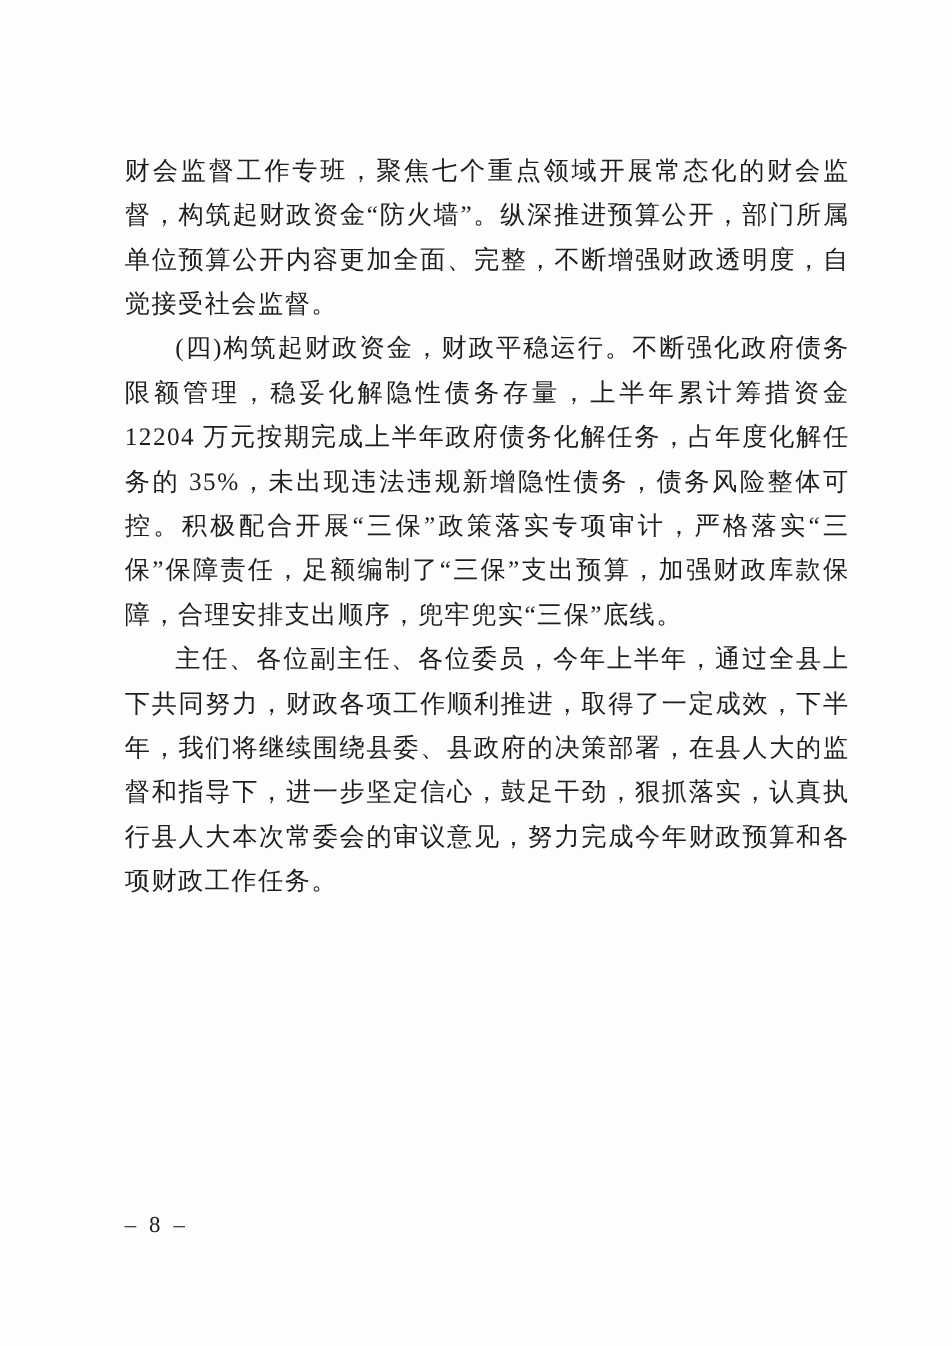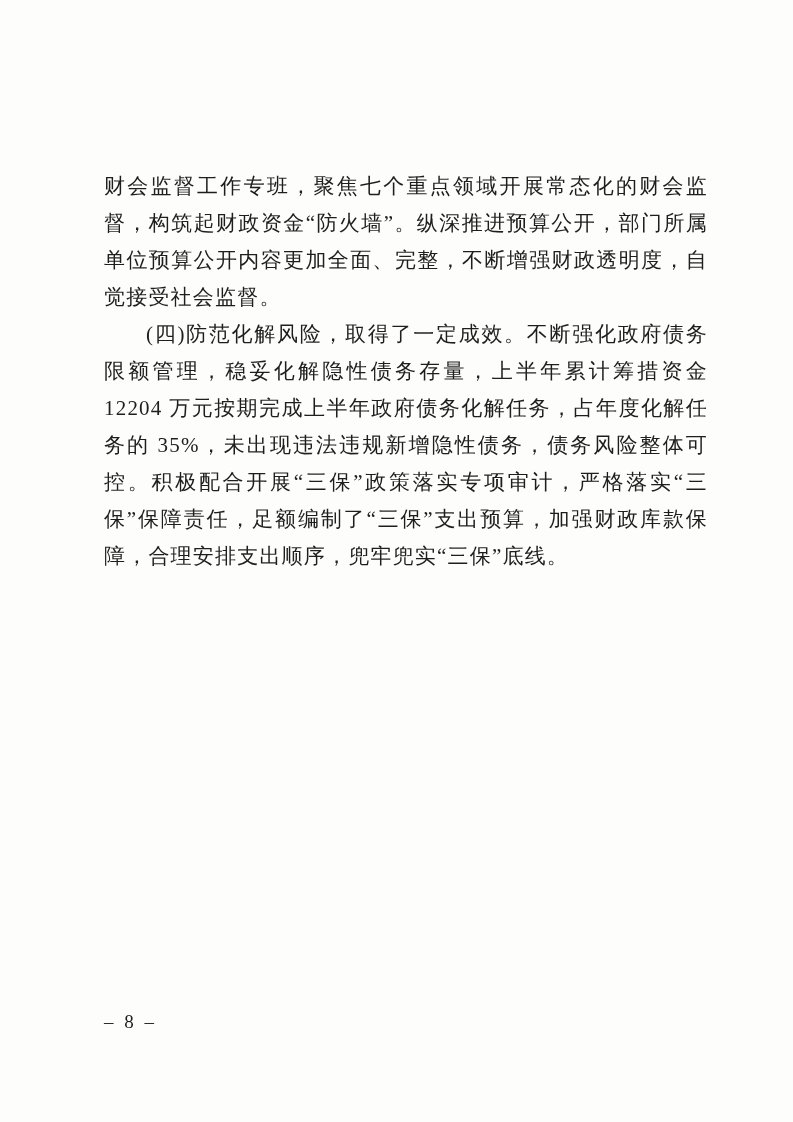--- a/index.html
+++ b/index.html
@@ -19,21 +19,20 @@
   .content {
     position: absolute;
     left: 104px;
     top: 124px;
     width: 604px;
     font-size: 21px;
     line-height: 37px;
     letter-spacing: 1.2px;
     text-align: justify;
     text-justify: inter-ideograph;
-    margin-top: 44px;
   }
   .content p {
     margin: 0;
     padding: 0;
   }
   .content p.indent {
     text-indent: 2em;
   }
   .section-heading {
     
@@ -49,17 +48,18 @@
     color: #1e1e1e;
   }
 </style>
 </head>
 <body>
 
 <div class="page">
   <div class="content">
     <p>财会监督工作专班，聚焦七个重点领域开展常态化的财会监督，构筑起财政资金“防火墙”。纵深推进预算公开，部门所属单位预算公开内容更加全面、完整，不断增强财政透明度，自觉接受社会监督。</p>
     <p class="indent">
-      <span class="section-heading">(四)防范化解风险，取得了一定成效。</span><span>不断强化政府债务限额管理，稳妥化解隐性债务存量，上半年累计筹措资金 12204 万元按期完成上半年政府债务化解任务，占年度化解任务的 35%，未出现违法违规新增隐性债务，债务风险整体可控。积极配合开展“三保”政策落实专项审计，严格落实“三保”保障责任，足额编制了“三保”支出预算，加强财政库款保障，合理安排支出顺序，兜牢兜实“三保”底线。</span>
+      <span class="section-heading">(四)构筑起财政资金，财政平稳运行。</span><span>不断强化政府债务限额管理，稳妥化解隐性债务存量，上半年累计筹措资金 12204 万元按期完成上半年政府债务化解任务，占年度化解任务的 35%，未出现违法违规新增隐性债务，债务风险整体可控。积极配合开展“三保”政策落实专项审计，严格落实“三保”保障责任，足额编制了“三保”支出预算，加强财政库款保障，合理安排支出顺序，兜牢兜实“三保”底线。</span>
     </p>
+    <p class="indent">主任、各位副主任、各位委员，今年上半年，通过全县上下共同努力，财政各项工作顺利推进，取得了一定成效，下半年，我们将继续围绕县委、县政府的决策部署，在县人大的监督和指导下，进一步坚定信心，鼓足干劲，狠抓落实，认真执行县人大本次常委会的审议意见，努力完成今年财政预算和各项财政工作任务。</p>
   </div>
   <div class="page-number">– 8 –</div>
 </div>
 
 </body></html>

